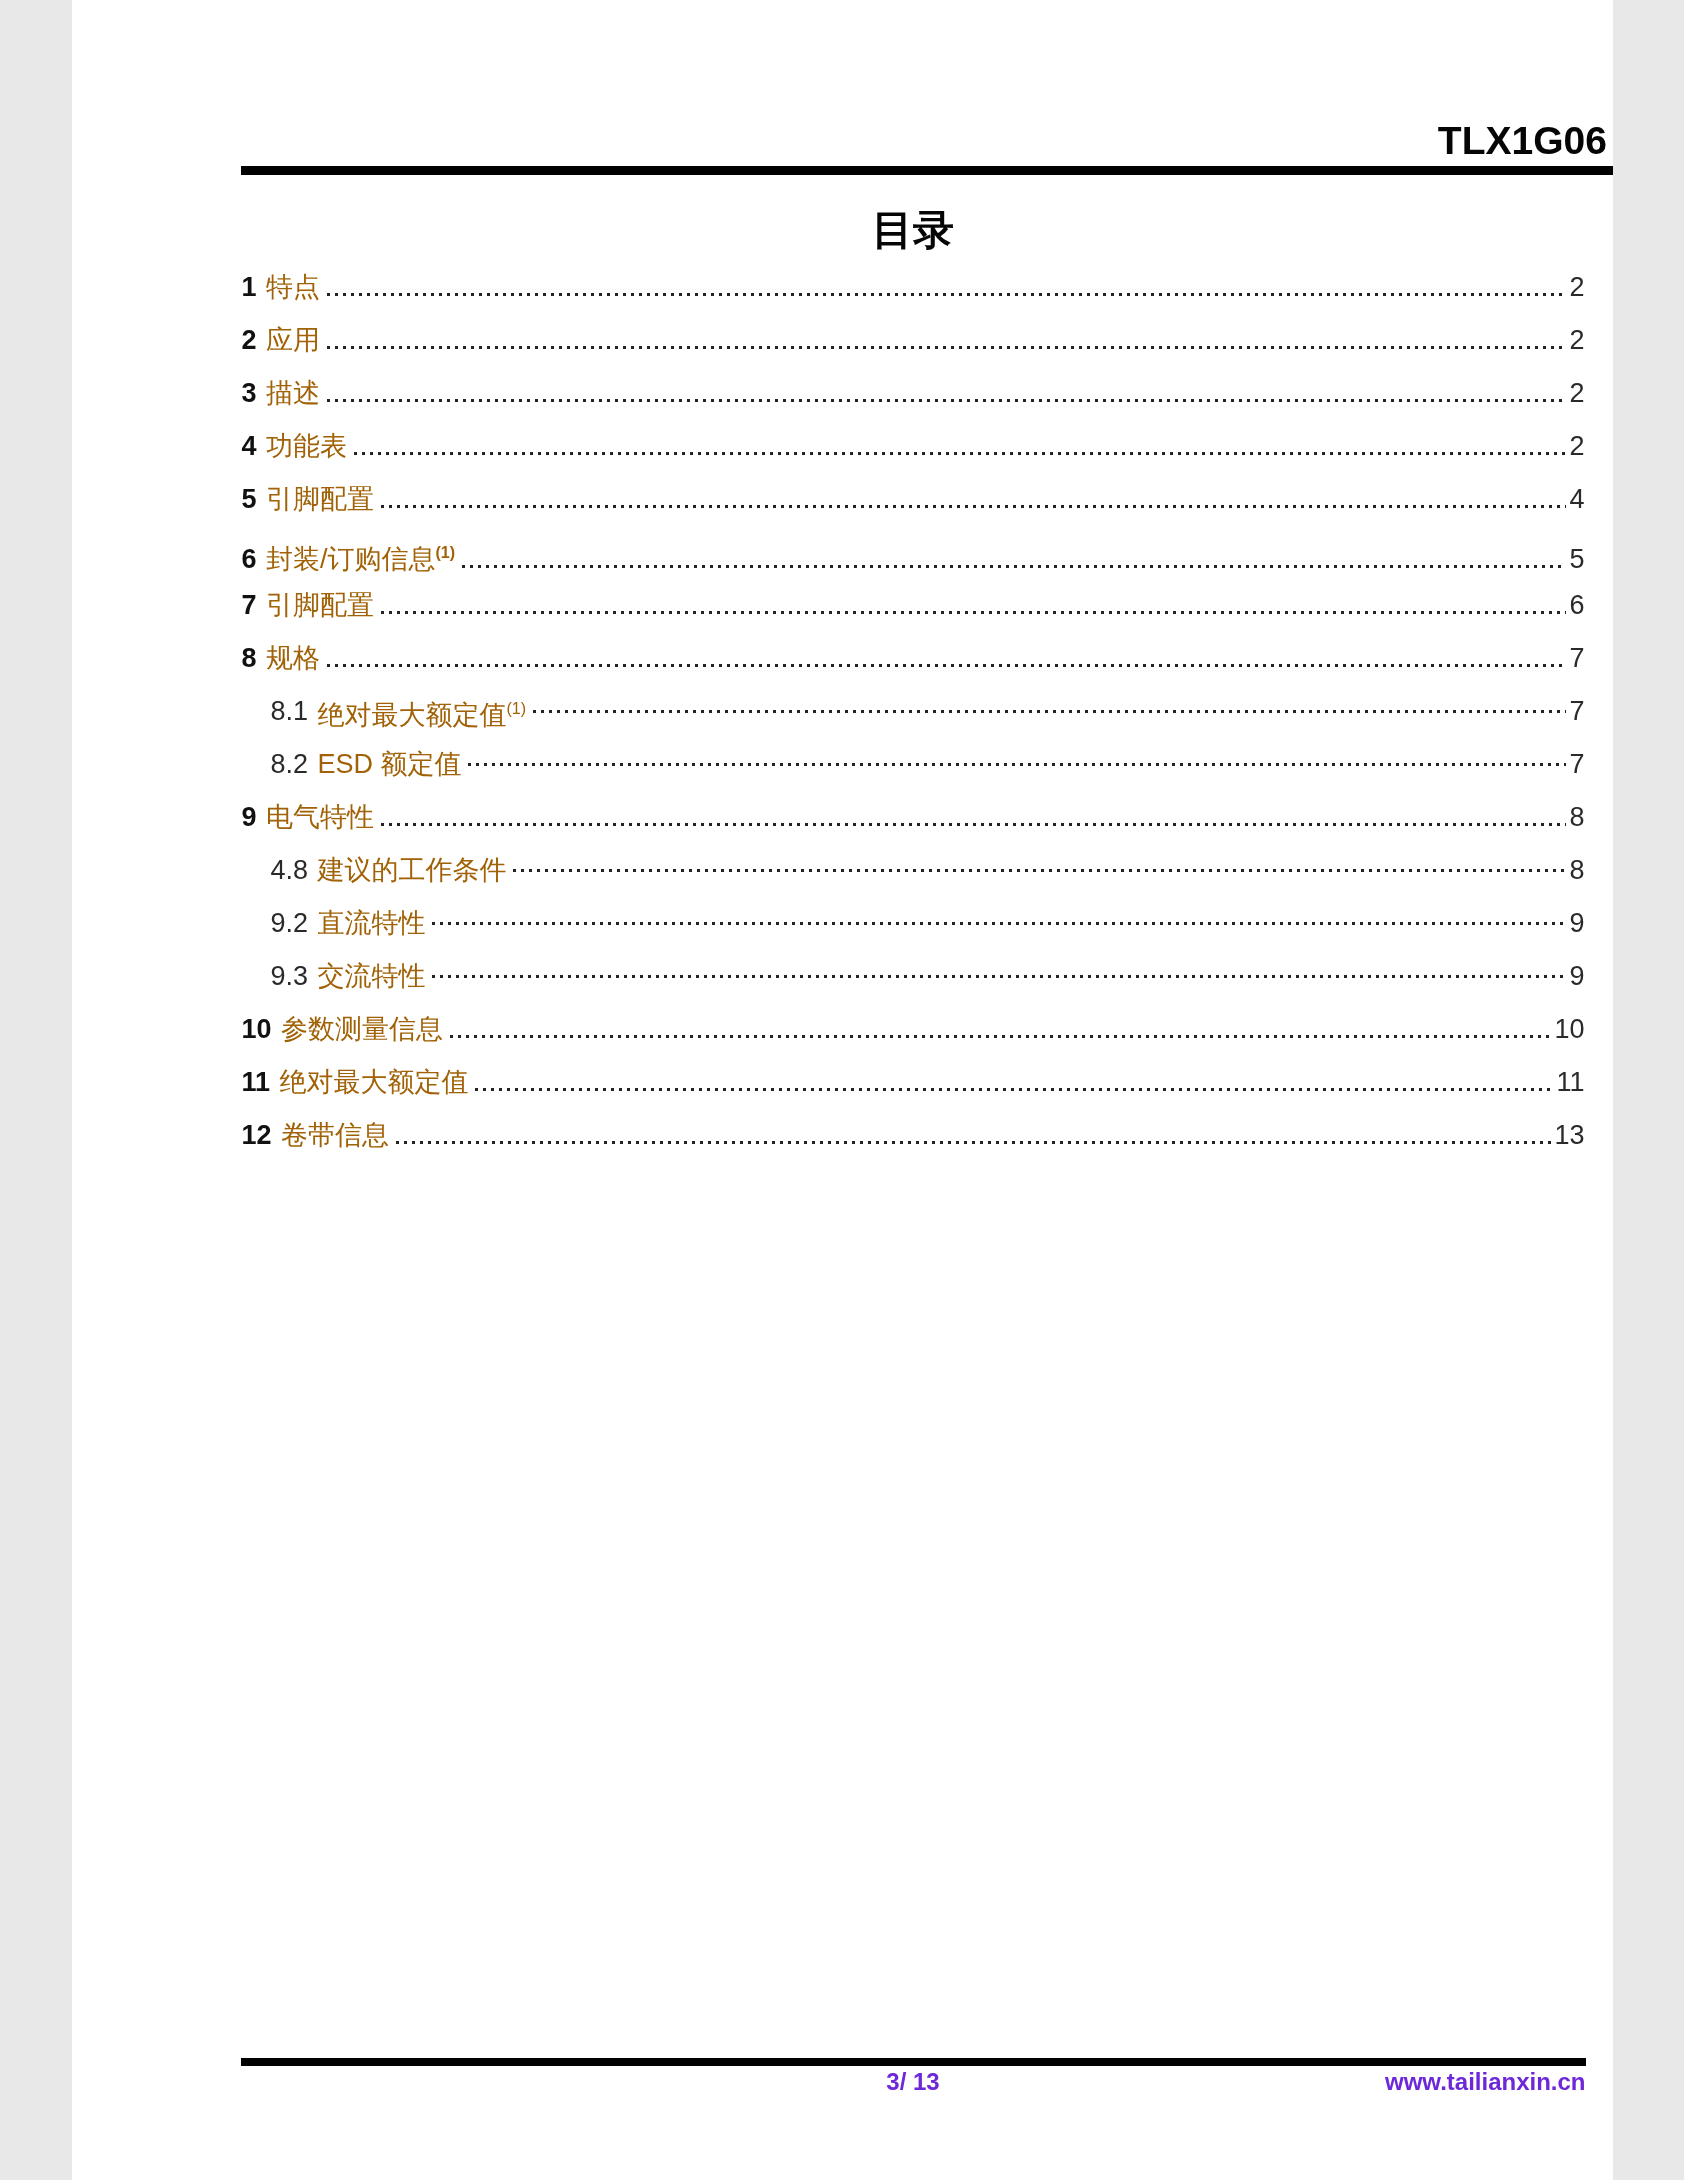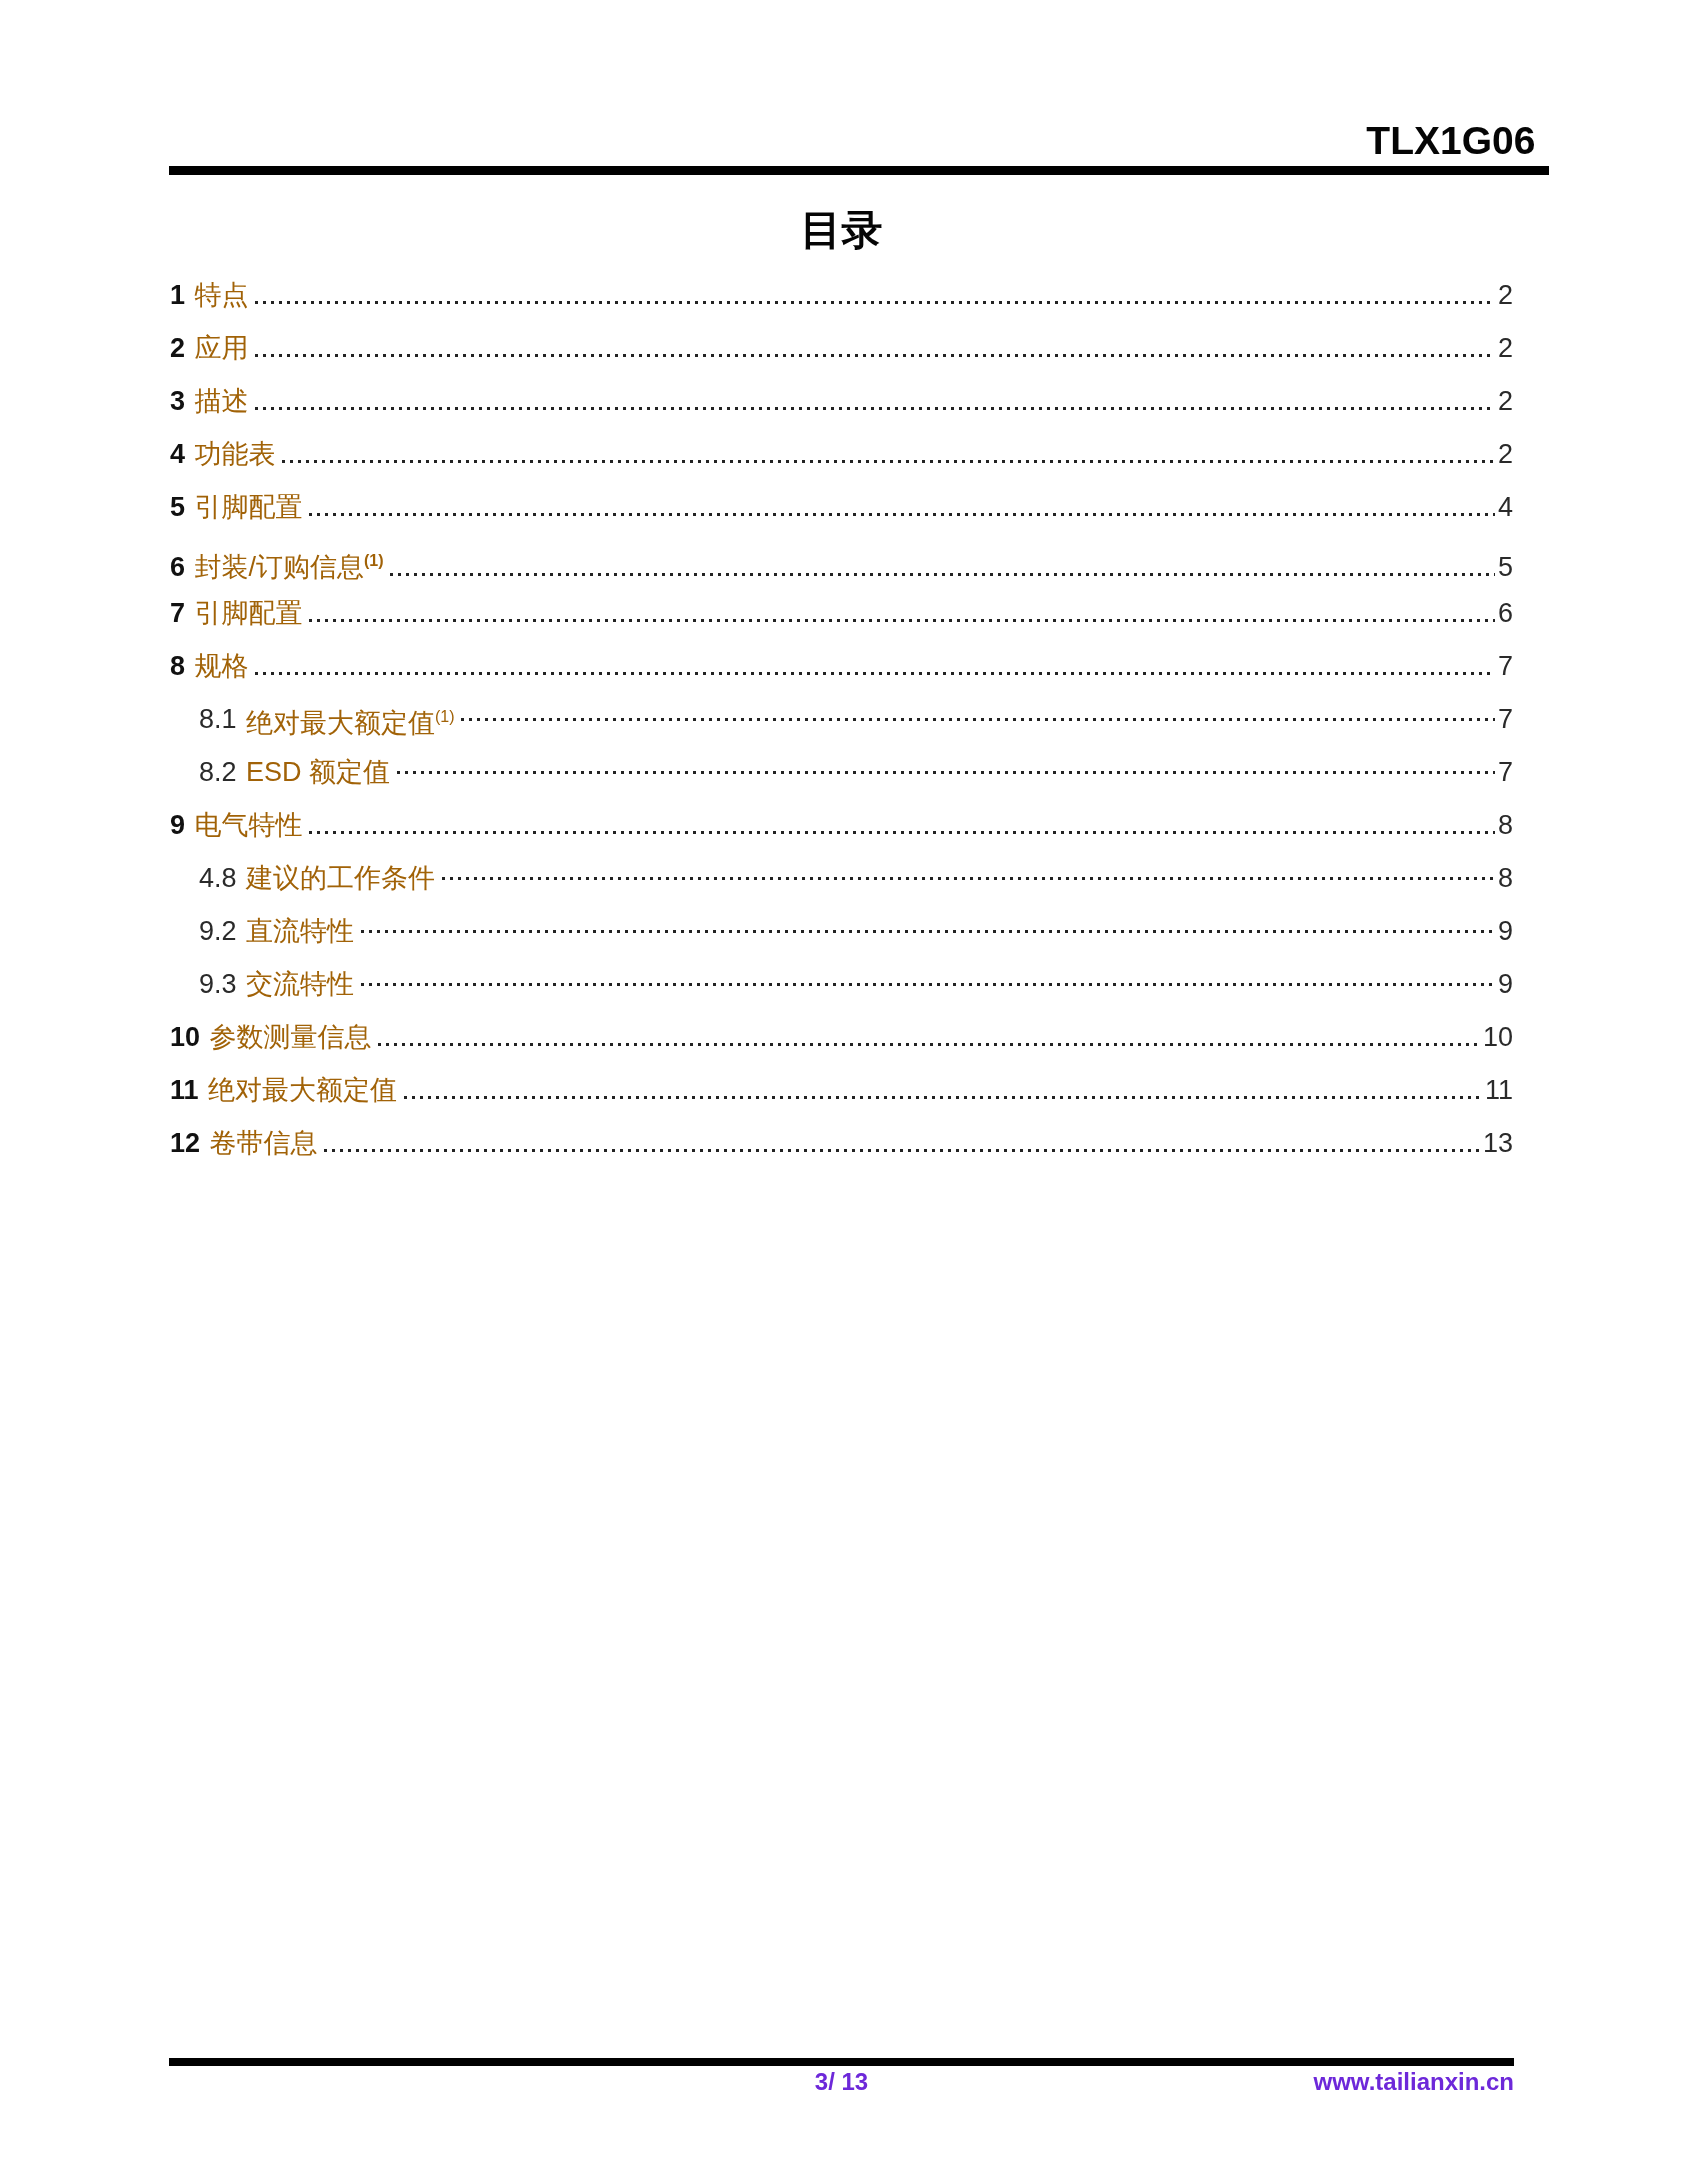--- a/index.html
+++ b/index.html
@@ -1,18 +1,18 @@
 <!DOCTYPE html>
 <html style="font-size:13.6px"><head>
 <meta charset="utf-8">
 <style>
   html,body{margin:0;padding:0;background:#e8e8e8;}
   .page{
     position:relative;
-    width:1684px;height:2181px;
+    width:1541px;height:2181px;
     background:#ffffff;
     font-family:"Liberation Sans", sans-serif;
     color:#1f1f1f;
     overflow:hidden;
     margin:0 auto;
   }
 
   
   .header{position:absolute;left:169px;top:119px;width:1380px;}
   .product-title{
@@ -27,21 +27,21 @@
   .header-rule{height:8.5px;background:#000;margin-top:3.4px;}
 
   
   .toc{position:absolute;left:170px;top:206px;width:1343px;}
   .toc-title{
     text-align:center;
     font-size:41px;
     font-weight:700;
     color:#050505;
     line-height:48px;
-    margin-bottom:15px;
+    margin-bottom:7px;
   }
   .toc-row{
     display:flex;
     align-items:baseline;
     height:53px;
     font-size:27px;
     line-height:53px;
     white-space:nowrap;
   }
   .toc-row.lvl2{padding-left:29px;align-items:center;}

